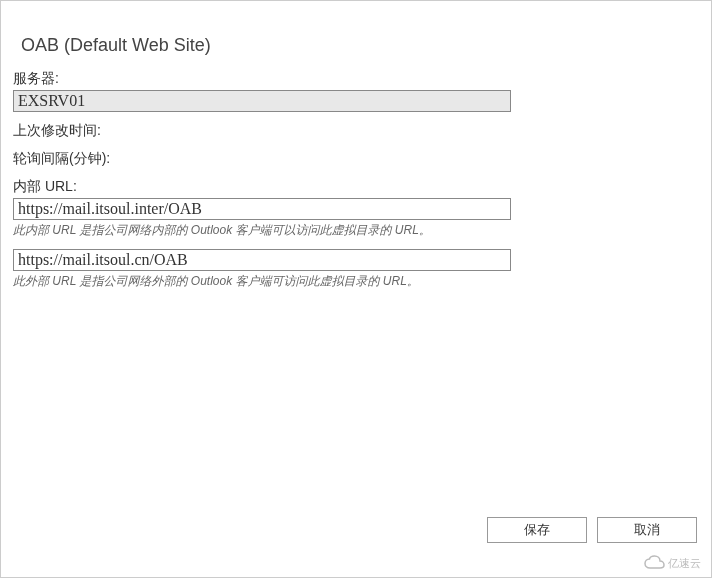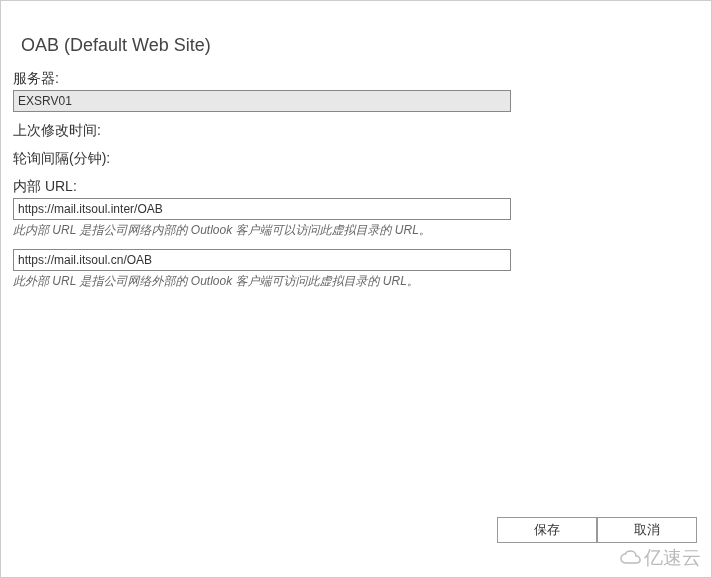--- a/index.html
+++ b/index.html
@@ -35,58 +35,59 @@
     .field-label {
       font-size: 14px;
       color: #333;
       margin-bottom: 2px;
       display: block;
     }
     .field-input {
       width: 498px;
       height: 22px;
       padding: 2px 4px;
-      font-size: 12px;
-      font-family: Liberation Sans, sans-serif;
+      font-size: 16px;
+      font-family: Liberation Serif, serif;
       border: 1px solid #888;
       background: #fff;
       color: #333;
     }
     .field-input.readonly {
       background: #e8e8e8;
       color: #333;
     }
     .field-help {
       font-size: 12px;
       color: #666;
       margin-top: 2px;
       font-style: italic;
     }
     .footer {
       position: absolute;
       bottom: 34px;
       right: 14px;
       display: flex;
+      gap: 10px;
     }
     .btn {
       width: 100px;
       height: 26px;
       font-size: 13px;
       font-family: inherit;
       background: #fff;
       border: 1px solid #999;
       color: #333;
       cursor: pointer;
     }
     .watermark {
       position: absolute;
       bottom: 6px;
       right: 10px;
       color: #bbb;
-      font-size: 19px;
+      font-size: 11px;
       display: flex;
       align-items: center;
       gap: 2px;
     }
     .watermark-icon {
       display: inline-flex;
     }
   </style>
 </head>
 <body>

